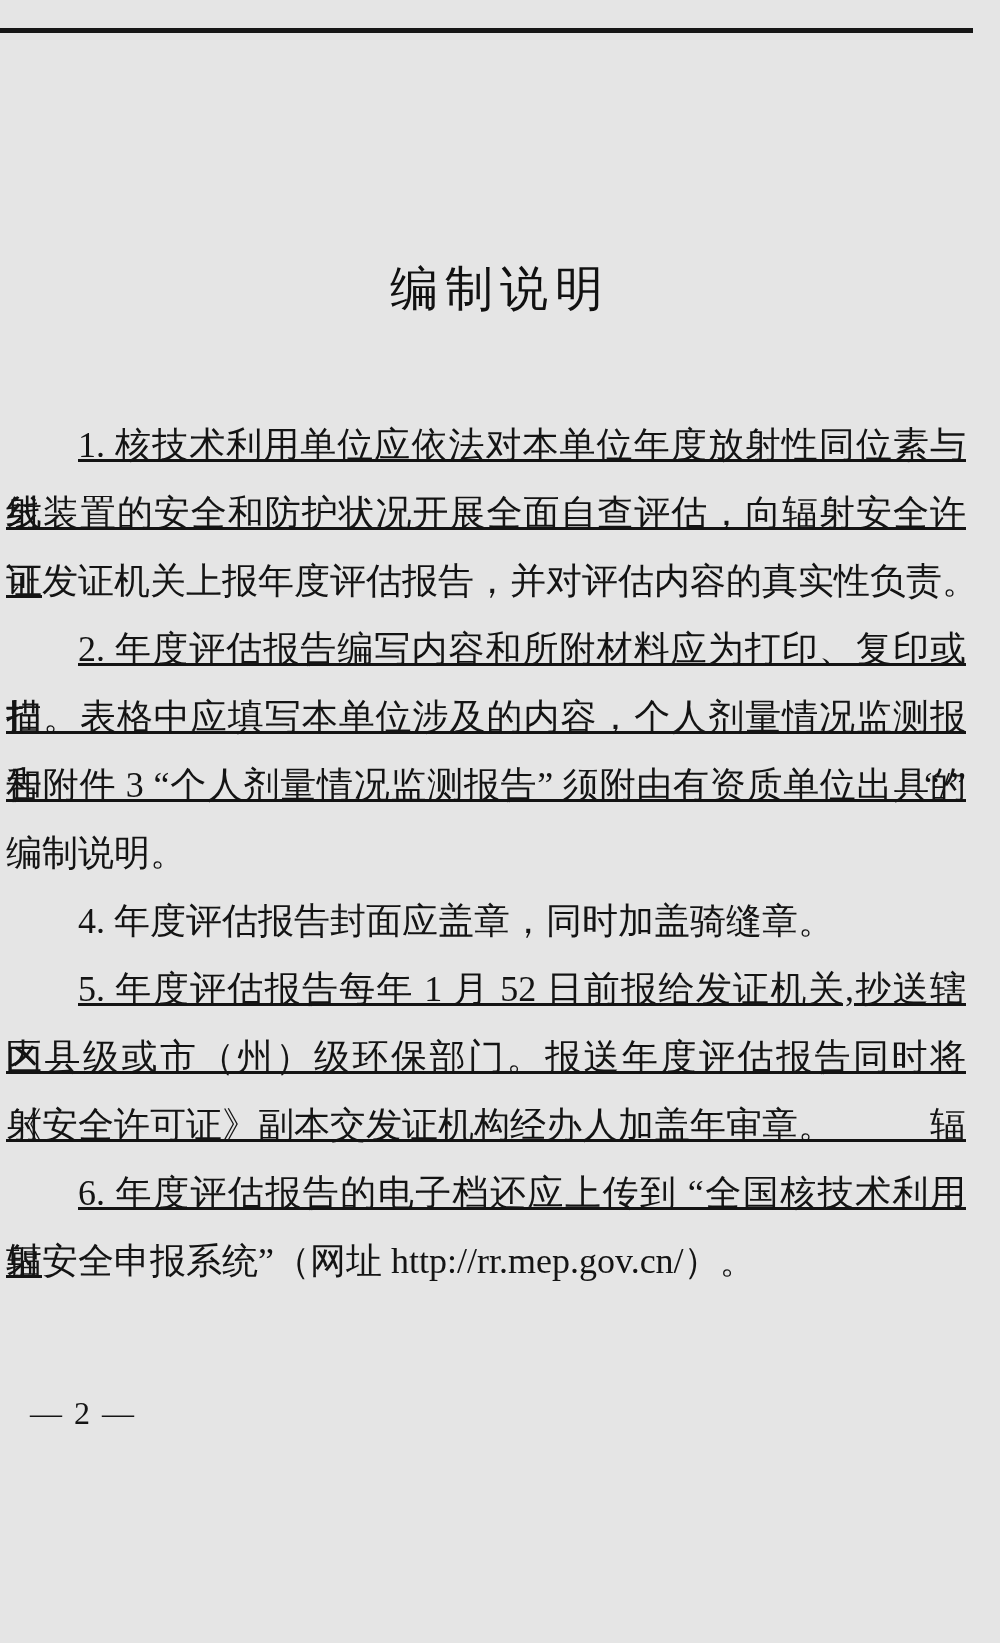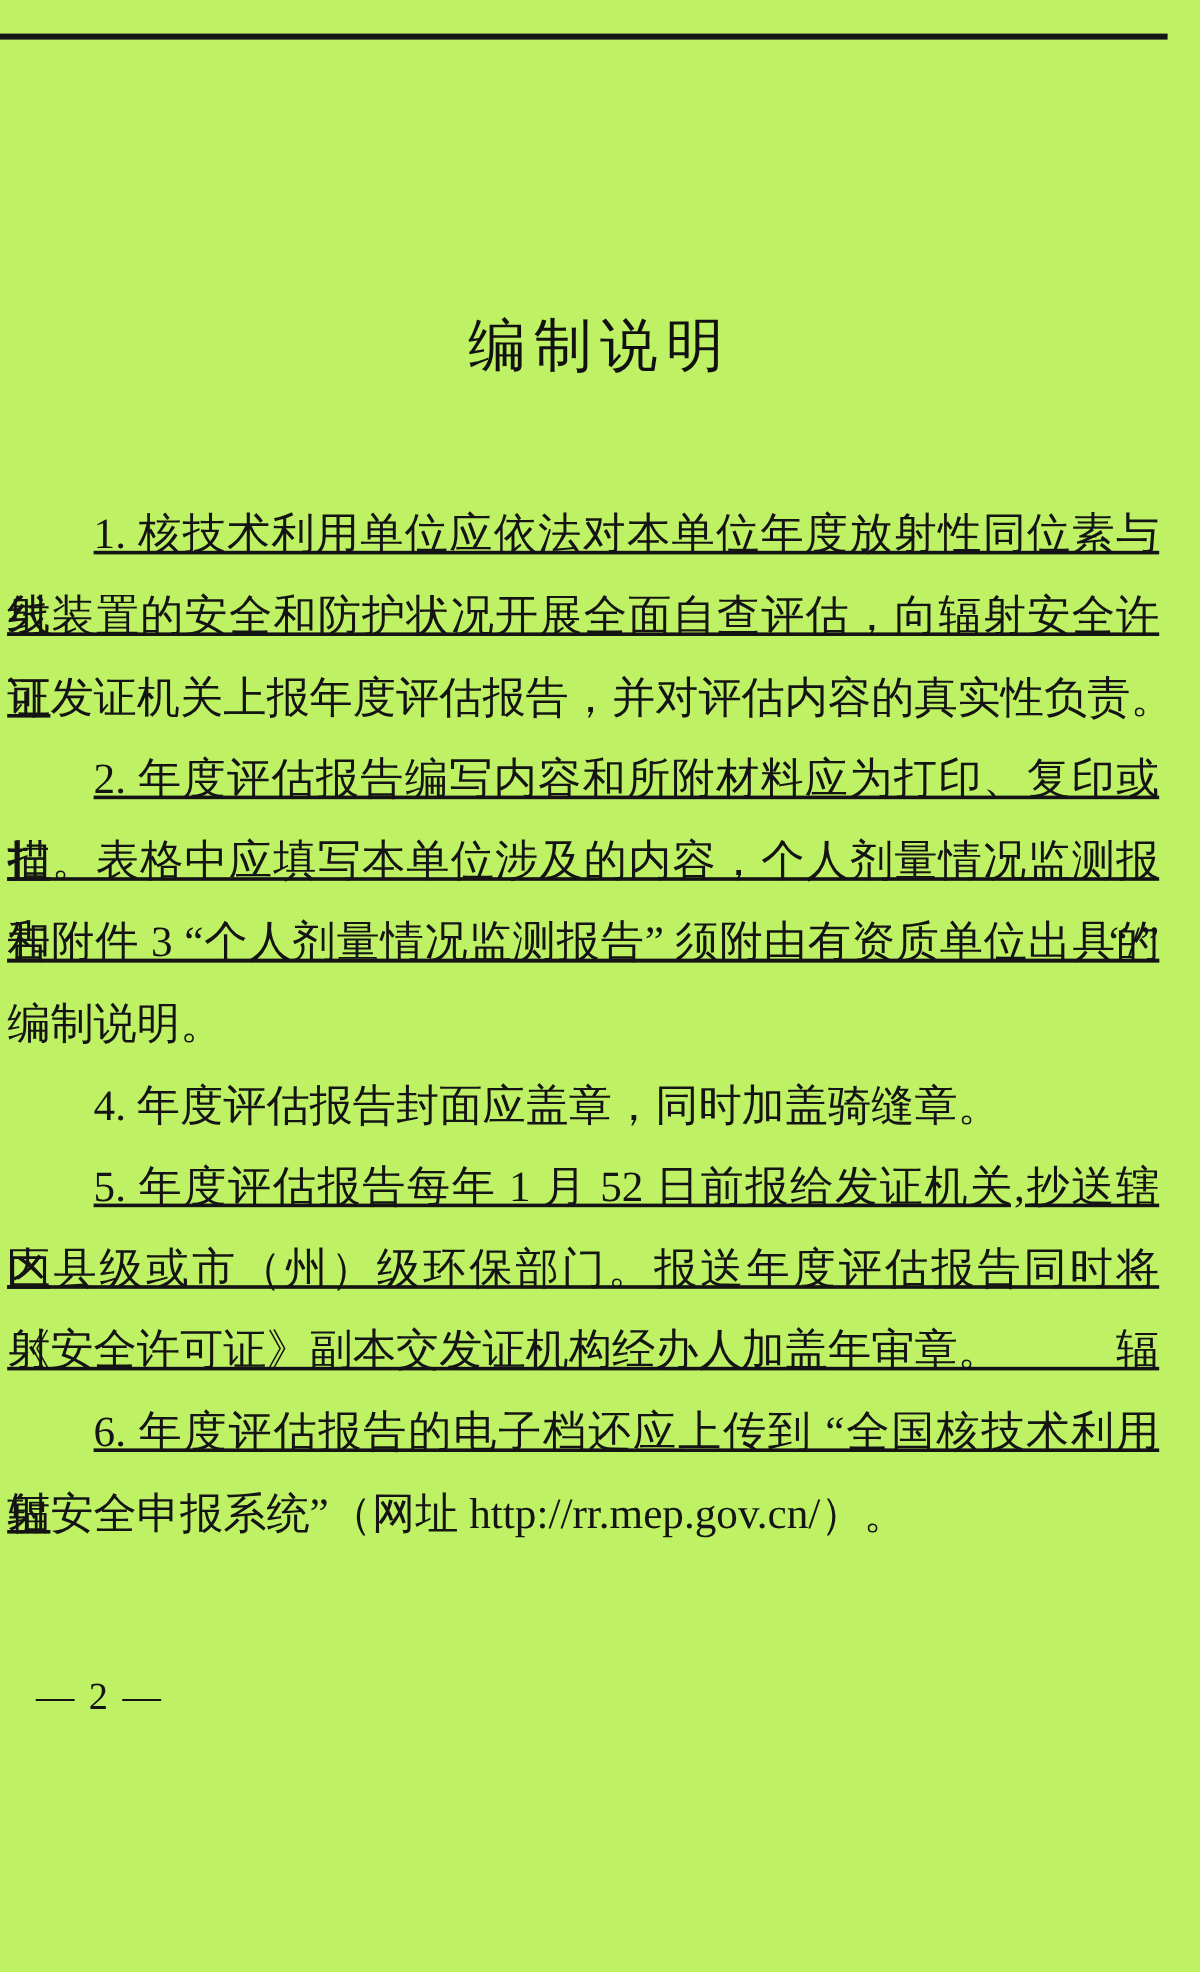--- a/index.html
+++ b/index.html
@@ -1,20 +1,20 @@
 <!DOCTYPE html>
 <html><head>
 <meta charset="utf-8">
 <style>
   html, body { margin: 0; padding: 0; background: #ffffff; }
   .page {
     position: relative;
     width: 1000px;
     height: 1643px;
-    background: #bef264;
+    background: #e5e5e5;
     color: #161616;
     font-family: "Liberation Serif", "DejaVu Serif", serif;
     overflow: hidden;
   }
   .top-rule {
     margin-top: 28px;
     margin-left: 0;
     width: 973px;
     height: 5px;
     background: #161616;

